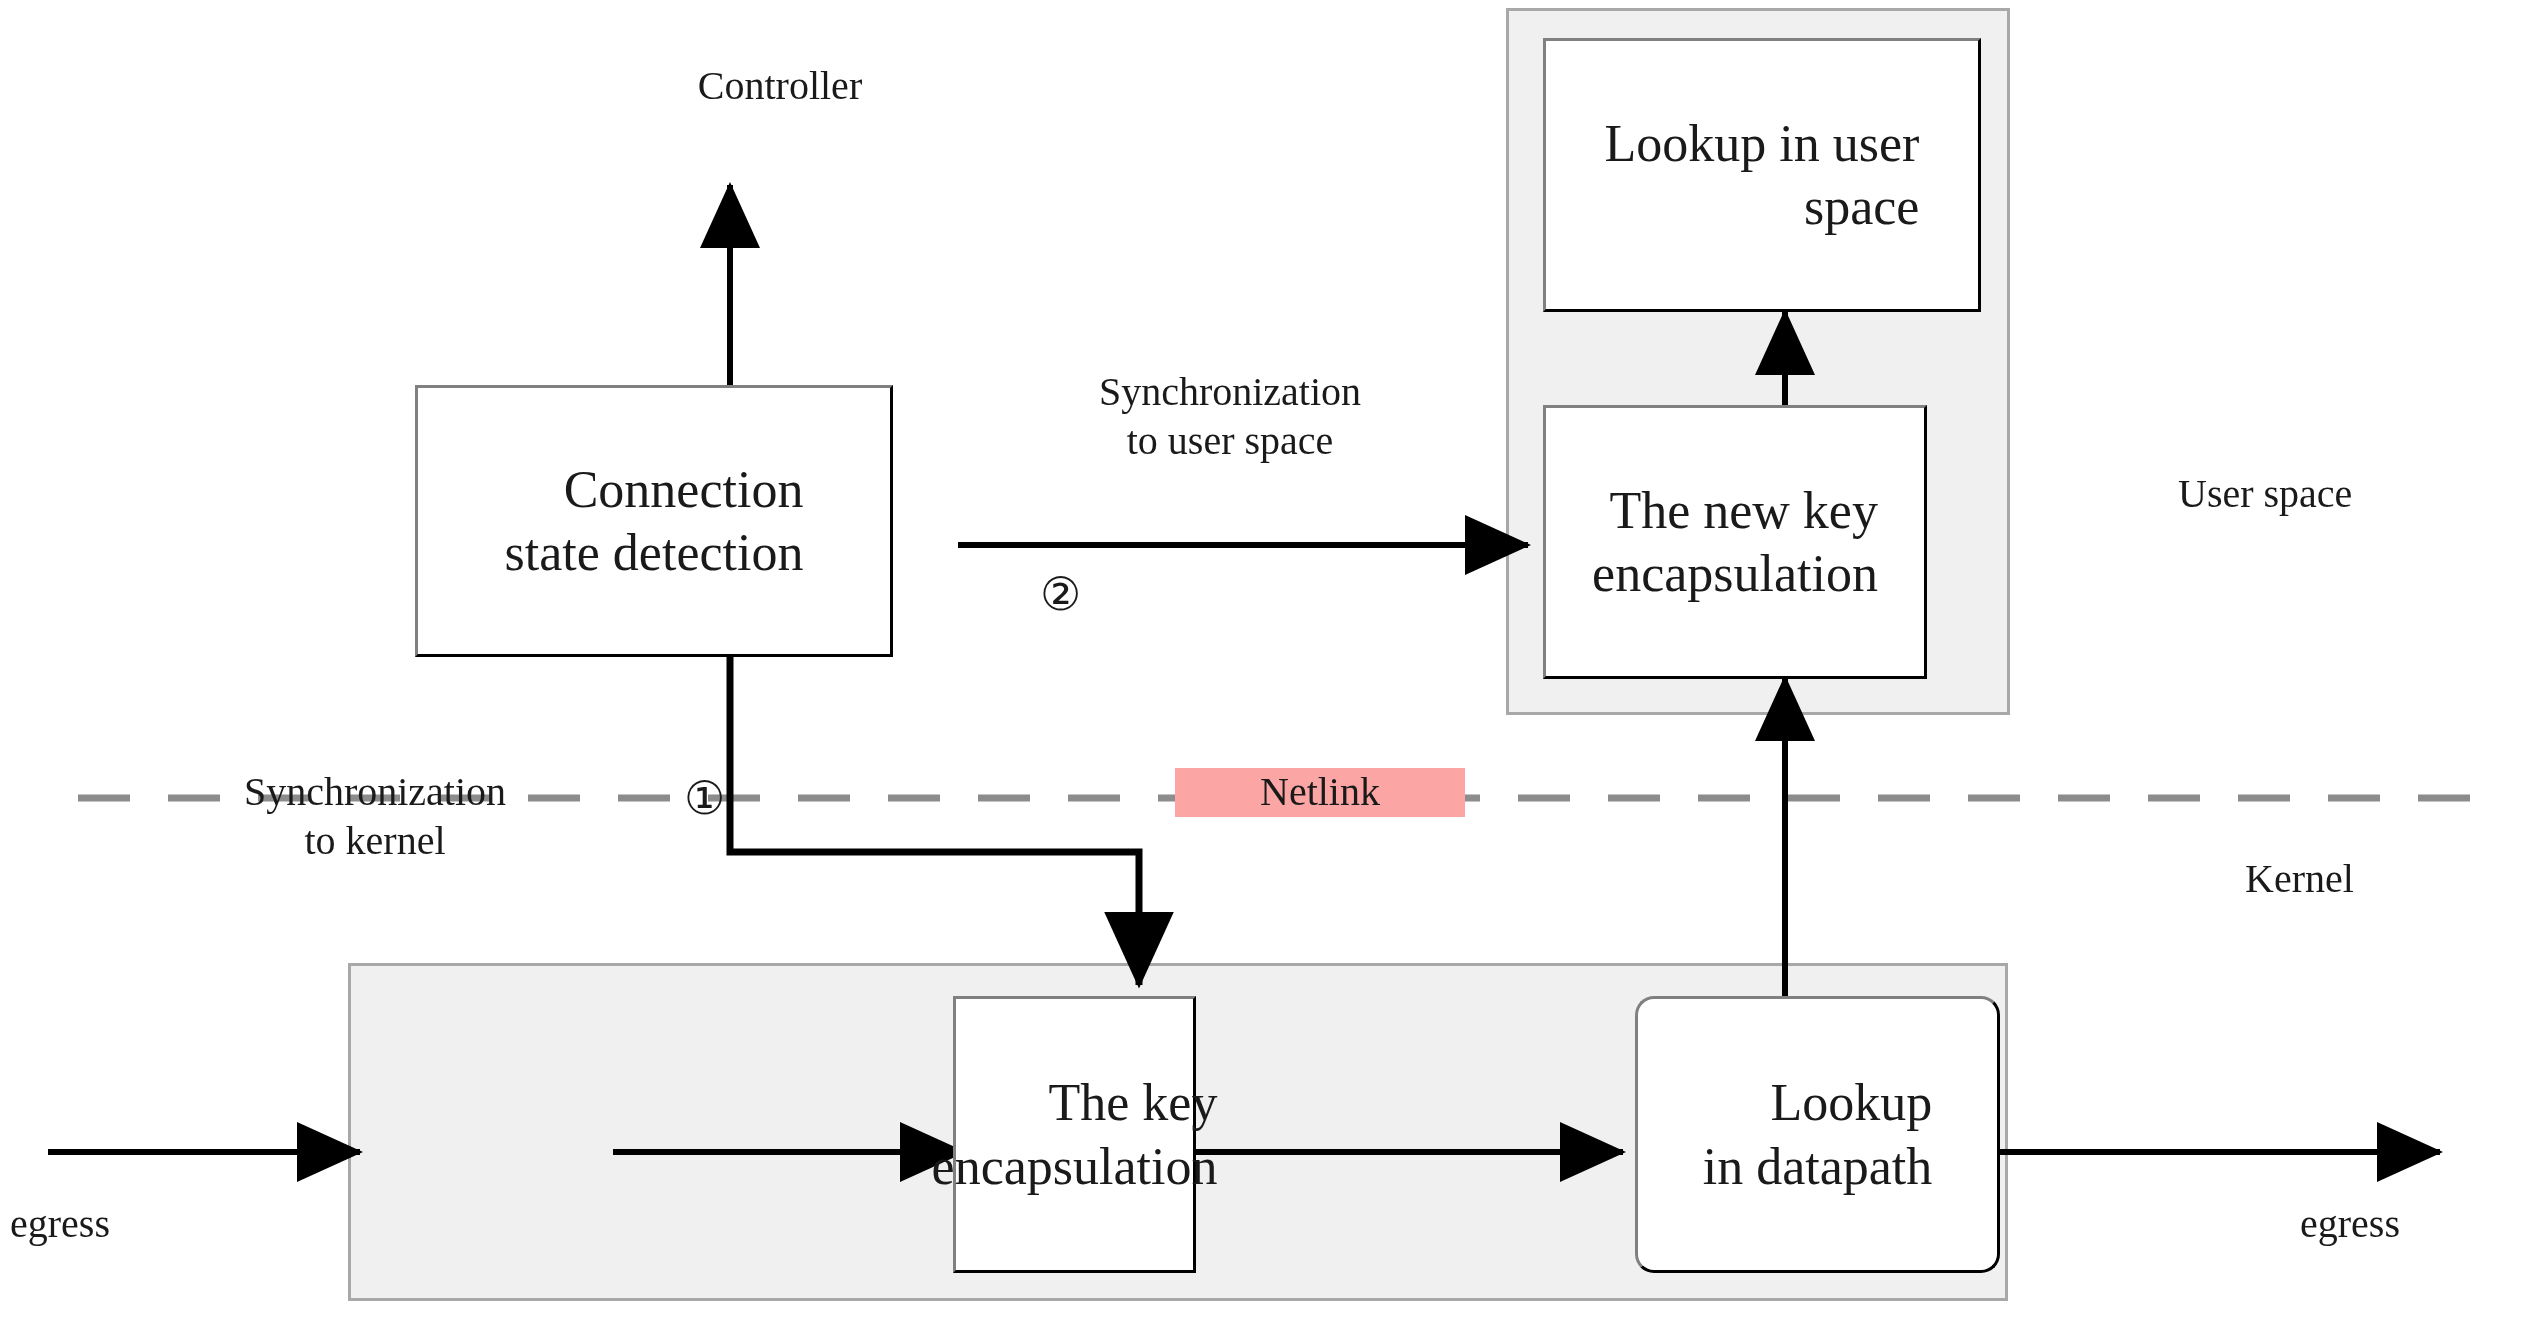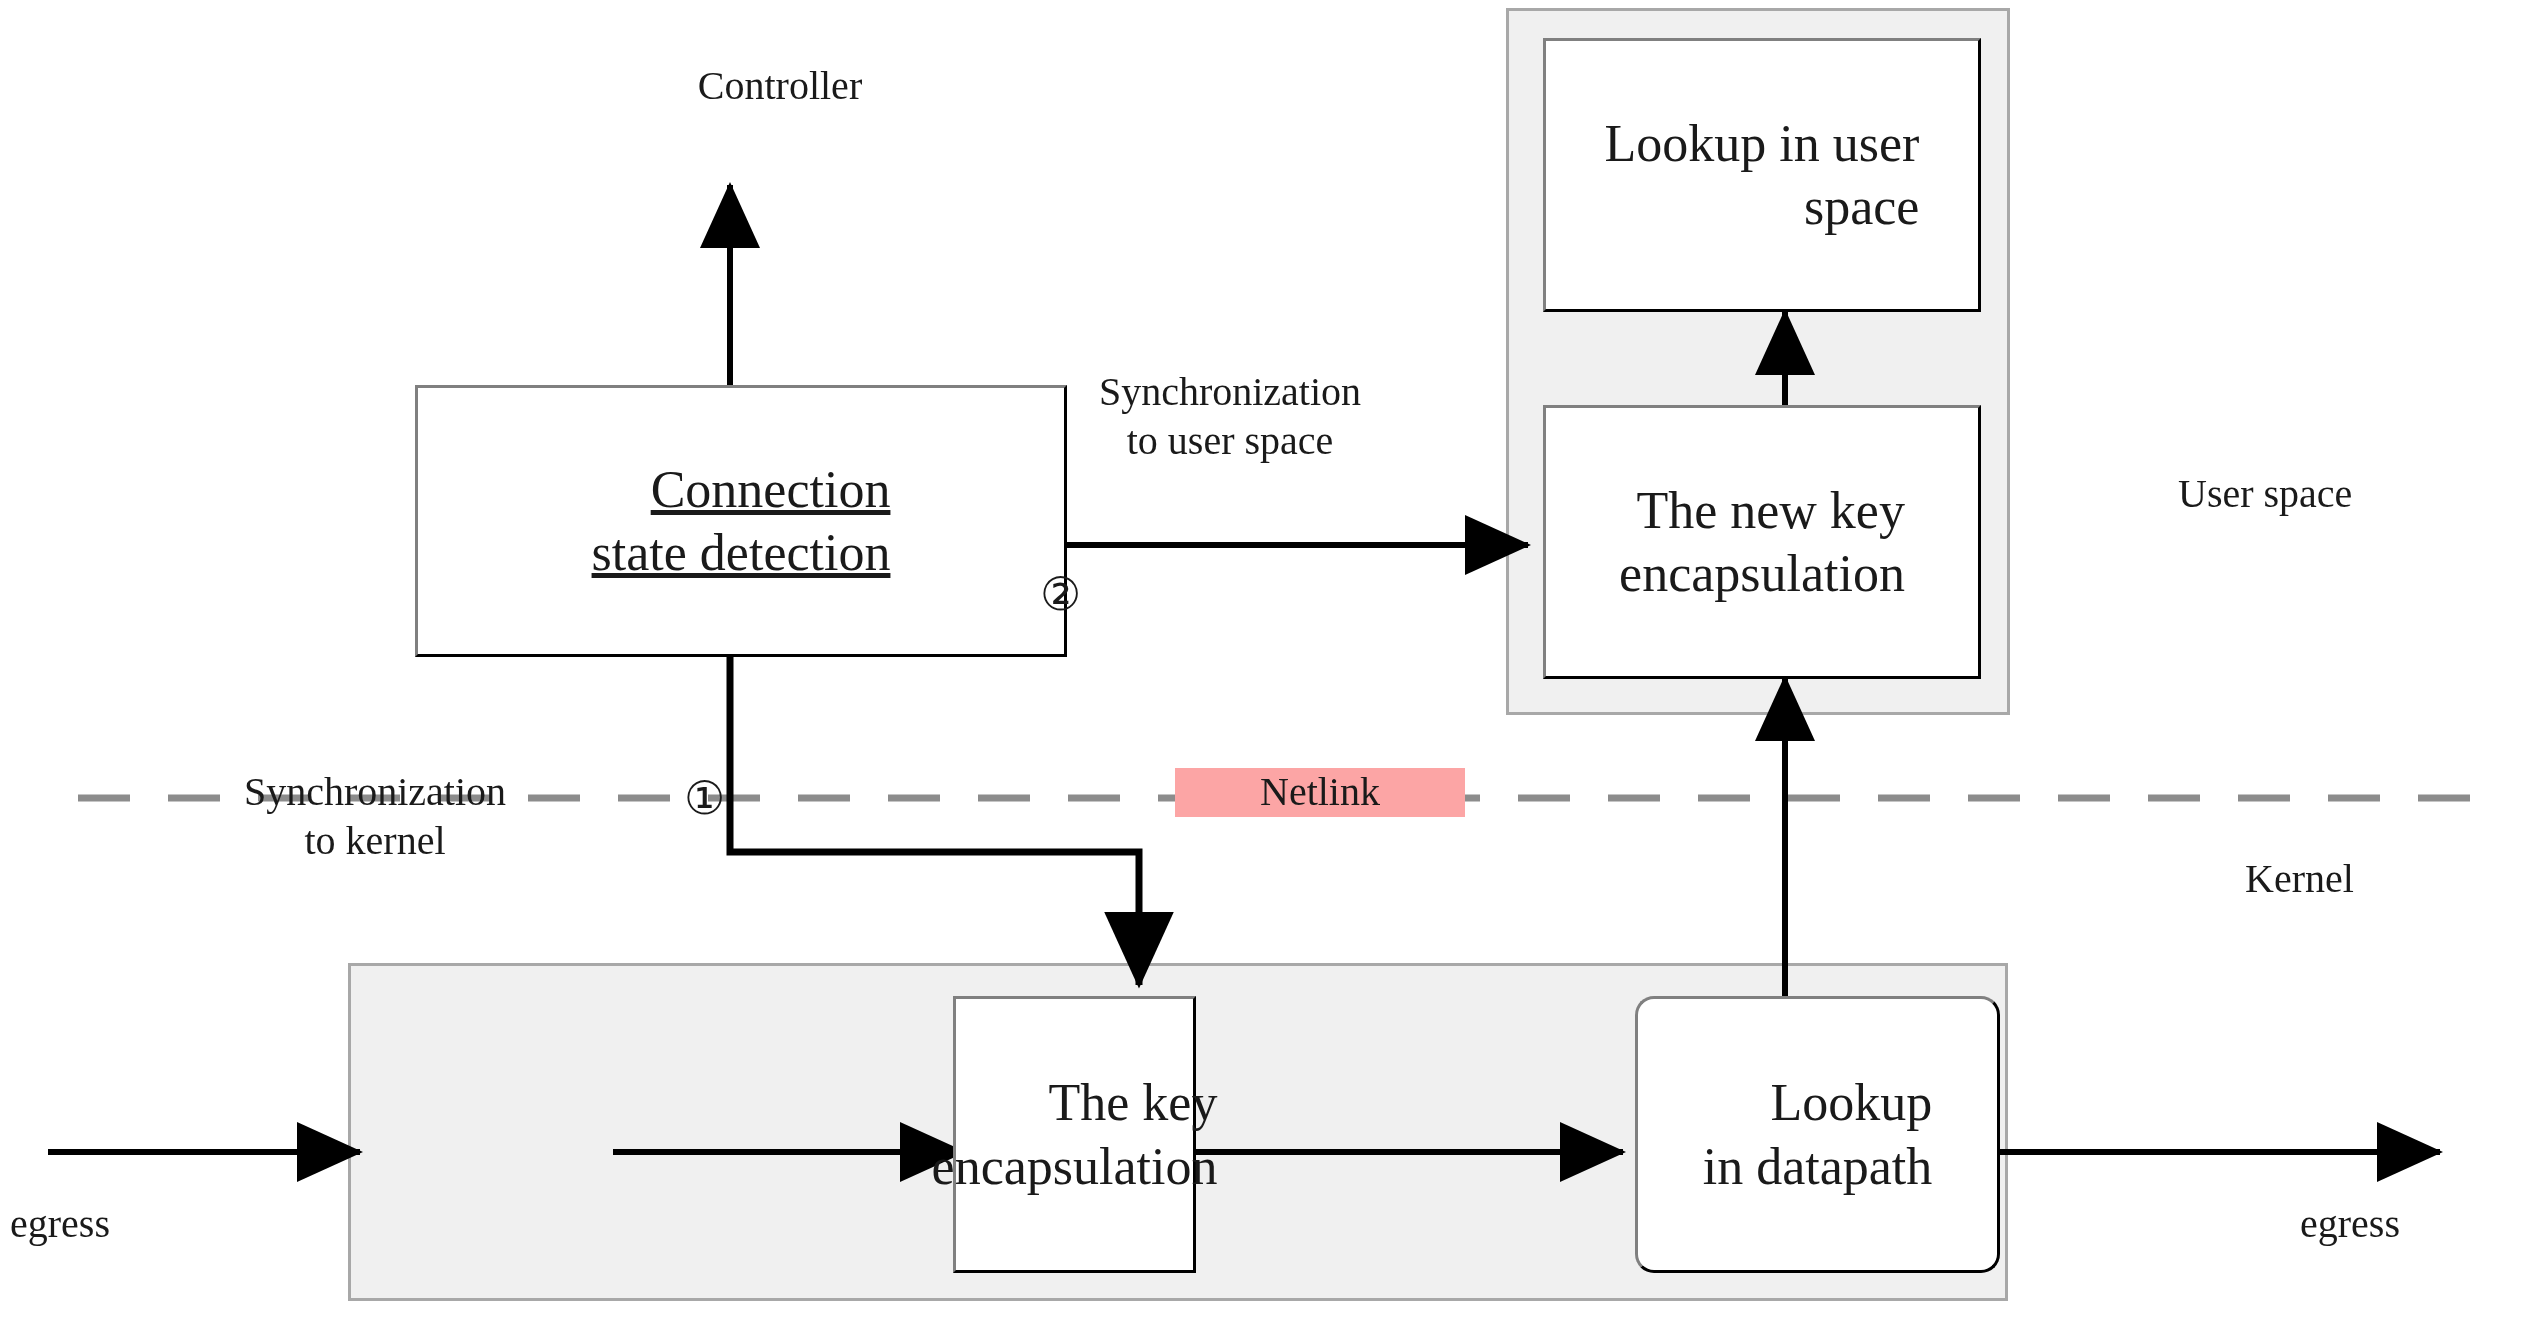--- a/index.html
+++ b/index.html
@@ -91,27 +91,27 @@
 
     <line x1="48" y1="1152" x2="360" y2="1152" stroke="#000000" stroke-width="6" marker-end="url(#ah)"></line>
 
     <line x1="613" y1="1152" x2="963" y2="1152" stroke="#000000" stroke-width="6" marker-end="url(#ah)"></line>
 
     <line x1="1196" y1="1152" x2="1623" y2="1152" stroke="#000000" stroke-width="6" marker-end="url(#ah)"></line>
 
     <line x1="1953" y1="1152" x2="2440" y2="1152" stroke="#000000" stroke-width="6" marker-end="url(#ah)"></line>
   </svg>
 
-  <div class="bx" style="left:415px; top:385px; width:652px; height:272px; white-space:pre-line;text-decoration:underline;">Connection
+  <div class="bx" style="left:415px; top:385px; width:478px; height:272px; white-space:pre-line;">Connection
 state detection</div>
 
   <div class="bx" style="left:1543px; top:38px; width:438px; height:274px; white-space:pre-line;">Lookup in user
 space</div>
 
-  <div class="bx" style="left:1543px; top:405px; width:438px; height:274px; white-space:pre-line;">The new key
+  <div class="bx" style="left:1543px; top:405px; width:384px; height:274px; white-space:pre-line;">The new key
 encapsulation</div>
 
 
   <div class="bx" style="left:953px; top:996px; width:243px; height:277px; white-space:pre-line;">The key
 encapsulation</div>
 
   <div class="bx" style="left:1635px; top:996px; width:365px; height:277px; white-space:pre-line;border-radius:19px;">Lookup
 in datapath</div>
 
   <div class="lbl" style="left:630px; top:62px; width:300px;">Controller</div>

